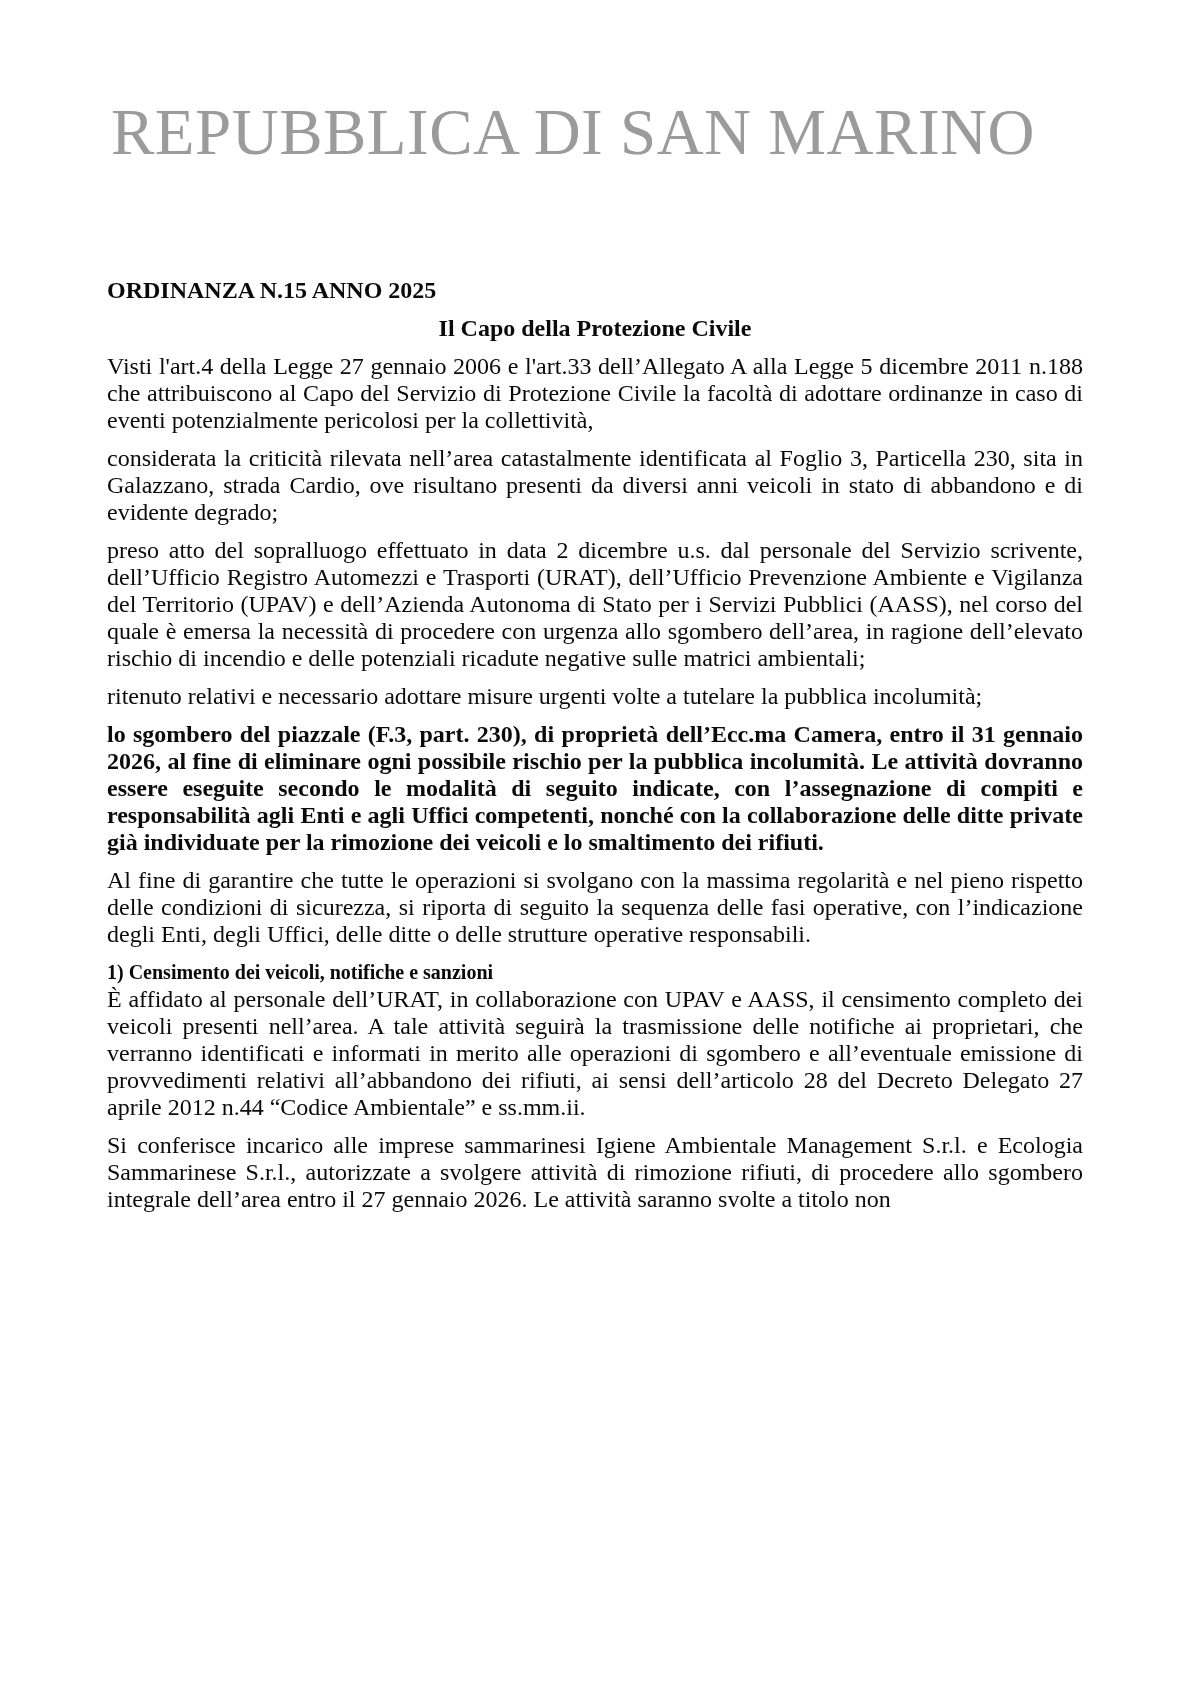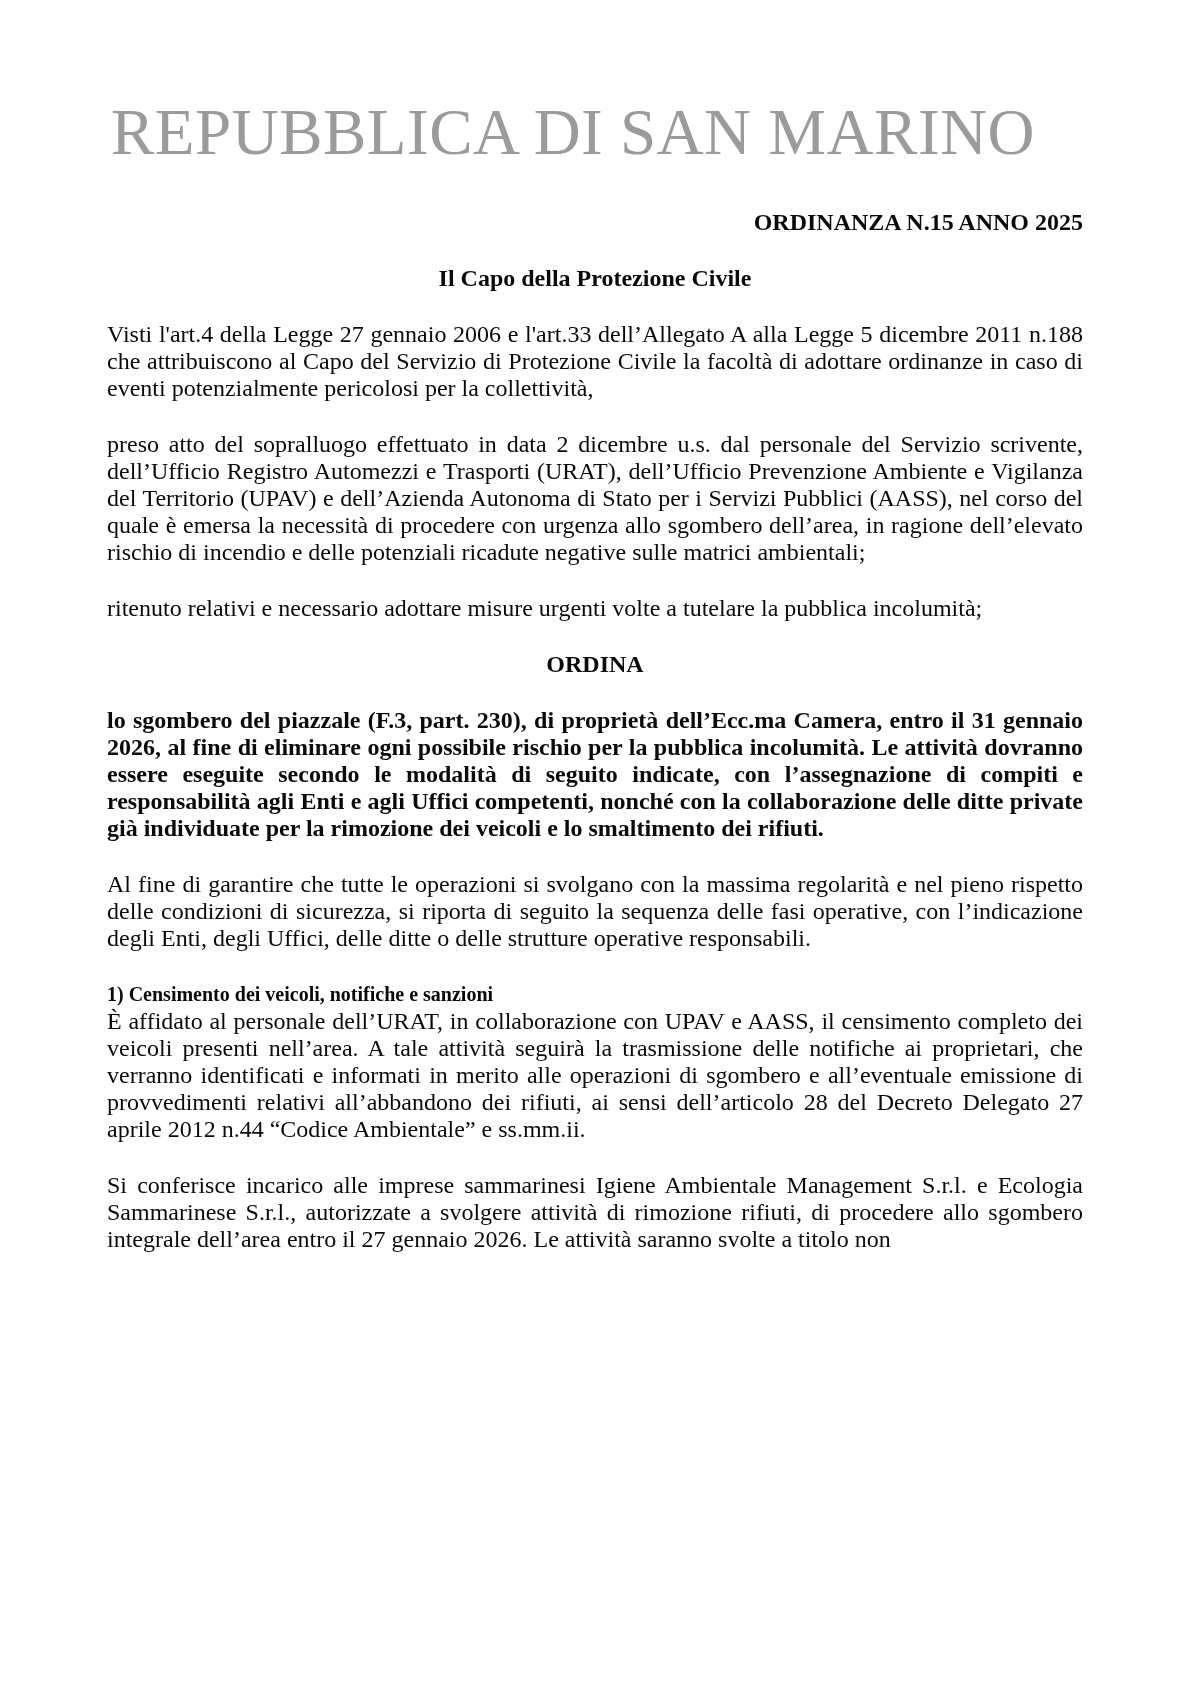--- a/index.html
+++ b/index.html
@@ -19,49 +19,49 @@
     font-size: 65px;
     line-height: 70px;
     font-weight: 400;
     letter-spacing: 0.5px;
     color: #9b9b9b;
     white-space: nowrap;
   }
   .content { margin: 0 107px 0 107px; }
   p, h1, h2 { margin: 0; padding: 0; }
   h2 { font-size: 20px; line-height: 27px; }
-  .block { margin-top: 29px; }
-  .first-block { margin-top: 42px; text-align: right; }
+  .block { margin-top: 11px; }
+  .first-block { margin-top: 110px; }
   .bold { font-weight: 700; }
   .center { text-align: center; }
   .just { text-align: justify; }
   .italic { }
 </style>
 </head>
 <body>
 
 <div class="page">
 
   <h1 class="letterhead">REPUBBLICA DI SAN MARINO</h1>
 
   <main class="content">
 
     <p class="block first-block bold">ORDINANZA N.15 ANNO 2025</p>
 
     <p class="block bold center">Il Capo della Protezione Civile</p>
 
     <p class="block italic just">Visti l'art.4 della Legge 27 gennaio 2006 e l'art.33 dell’Allegato A alla Legge 5 dicembre 2011 n.188 che attribuiscono al Capo del Servizio di Protezione Civile la facoltà di adottare ordinanze in caso di eventi potenzialmente pericolosi per la collettività,</p>
 
+    <p class="block italic just">considerata la criticità rilevata nell’area catastalmente identificata al Foglio 3, Particella 230, sita in Galazzano, strada Cardio, ove risultano presenti da diversi anni veicoli in stato di abbandono e di evidente degrado;</p>
 
     <p class="block italic just">preso atto del sopralluogo effettuato in data 2 dicembre u.s. dal personale del Servizio scrivente, dell’Ufficio Registro Automezzi e Trasporti (URAT), dell’Ufficio Prevenzione Ambiente e Vigilanza del Territorio (UPAV) e dell’Azienda Autonoma di Stato per i Servizi Pubblici (AASS), nel corso del quale è emersa la necessità di procedere con urgenza allo sgombero dell’area, in ragione dell’elevato rischio di incendio e delle potenziali ricadute negative sulle matrici ambientali;</p>
 
 
     <p class="block italic just">ritenuto relativi e necessario adottare misure urgenti volte a tutelare la pubblica incolumità;</p>
 
-    <p class="block bold center">ORDINA</p>
 
     <p class="block bold just">lo sgombero del piazzale (F.3, part. 230), di proprietà dell’Ecc.ma Camera, entro il 31 gennaio 2026, al fine di eliminare ogni possibile rischio per la pubblica incolumità. Le attività dovranno essere eseguite secondo le modalità di seguito indicate, con l’assegnazione di compiti e responsabilità agli Enti e agli Uffici competenti, nonché con la collaborazione delle ditte private già individuate per la rimozione dei veicoli e lo smaltimento dei rifiuti.</p>
 
     <p class="block just">Al fine di garantire che tutte le operazioni si svolgano con la massima regolarità e nel pieno rispetto delle condizioni di sicurezza, si riporta di seguito la sequenza delle fasi operative, con l’indicazione degli Enti, degli Uffici, delle ditte o delle strutture operative responsabili.</p>
 
     <section class="block">
       <h2 class="bold">1) Censimento dei veicoli, notifiche e sanzioni</h2>
       <p class="just">È affidato al personale dell’URAT, in collaborazione con UPAV e AASS, il censimento completo dei veicoli presenti nell’area. A tale attività seguirà la trasmissione delle notifiche ai proprietari, che verranno identificati e informati in merito alle operazioni di sgombero e all’eventuale emissione di provvedimenti relativi all’abbandono dei rifiuti, ai sensi dell’articolo 28 del Decreto Delegato 27 aprile 2012 n.44 “Codice Ambientale” e ss.mm.ii.</p>
     </section>
 

